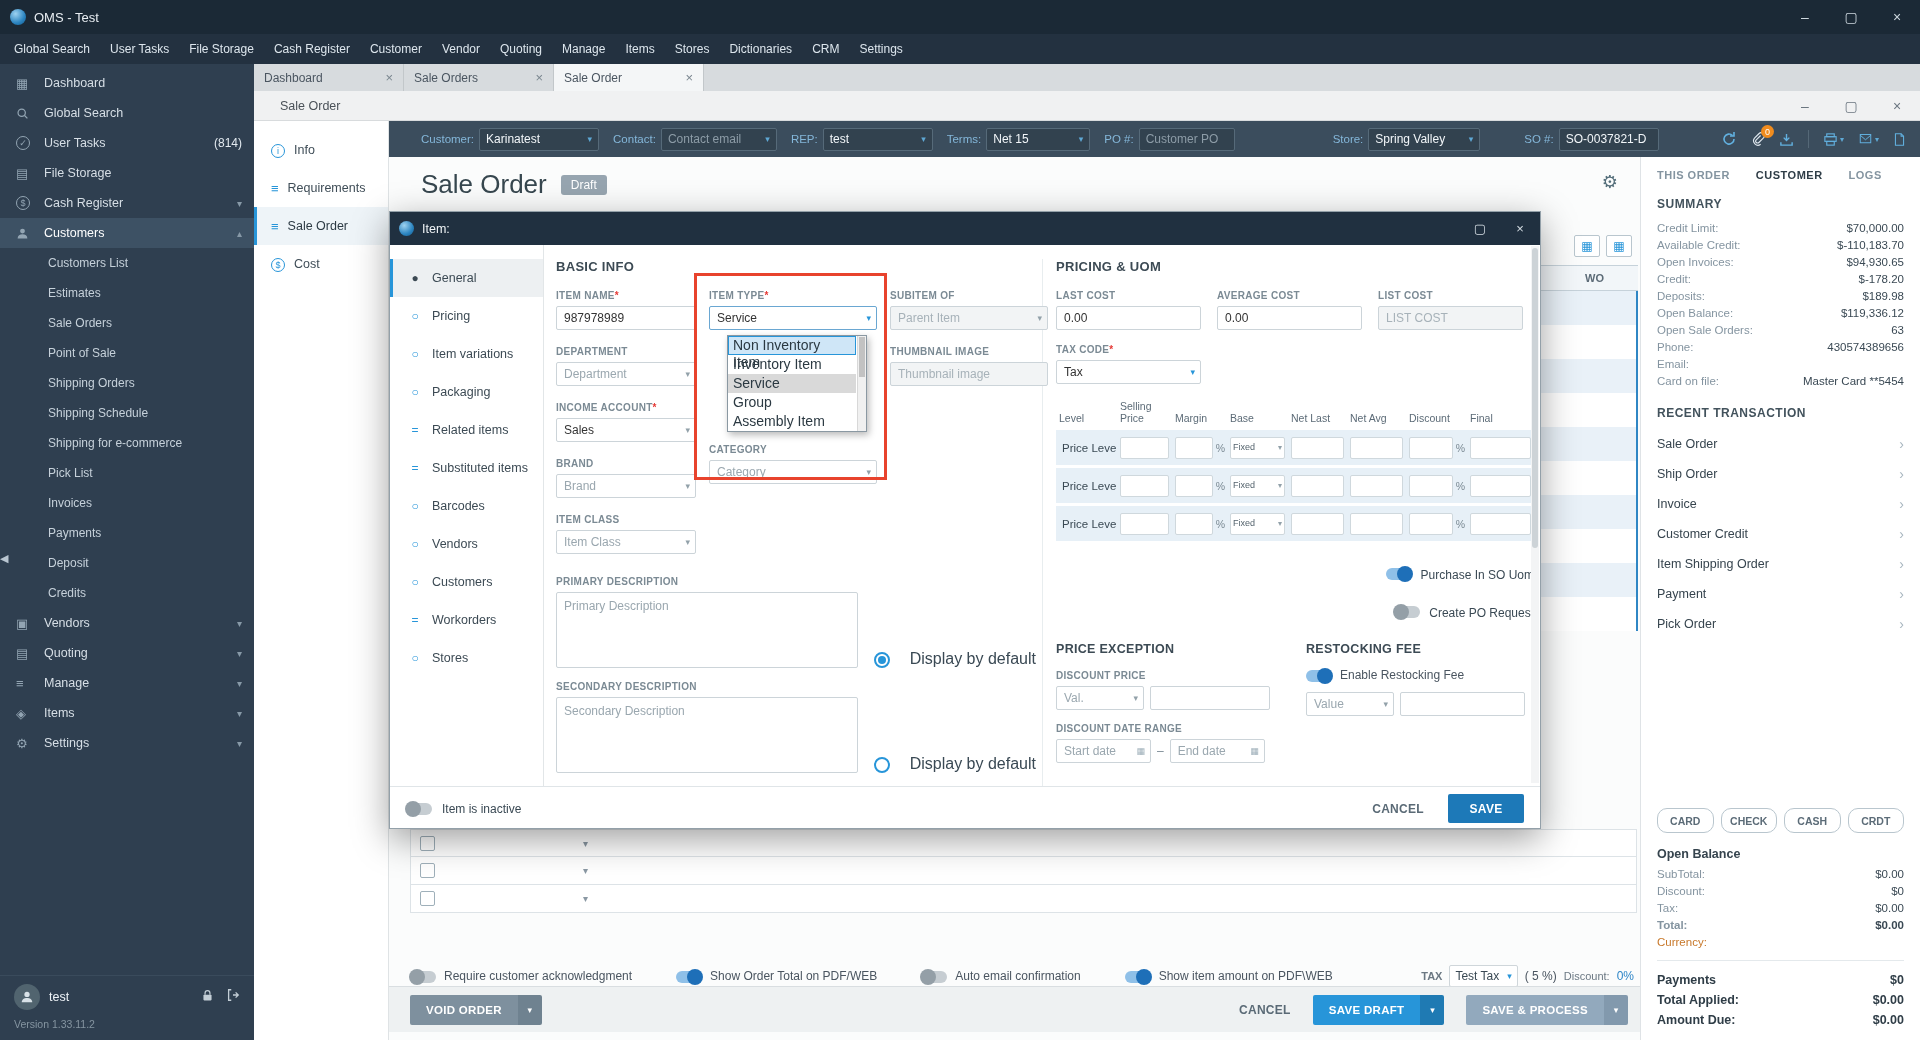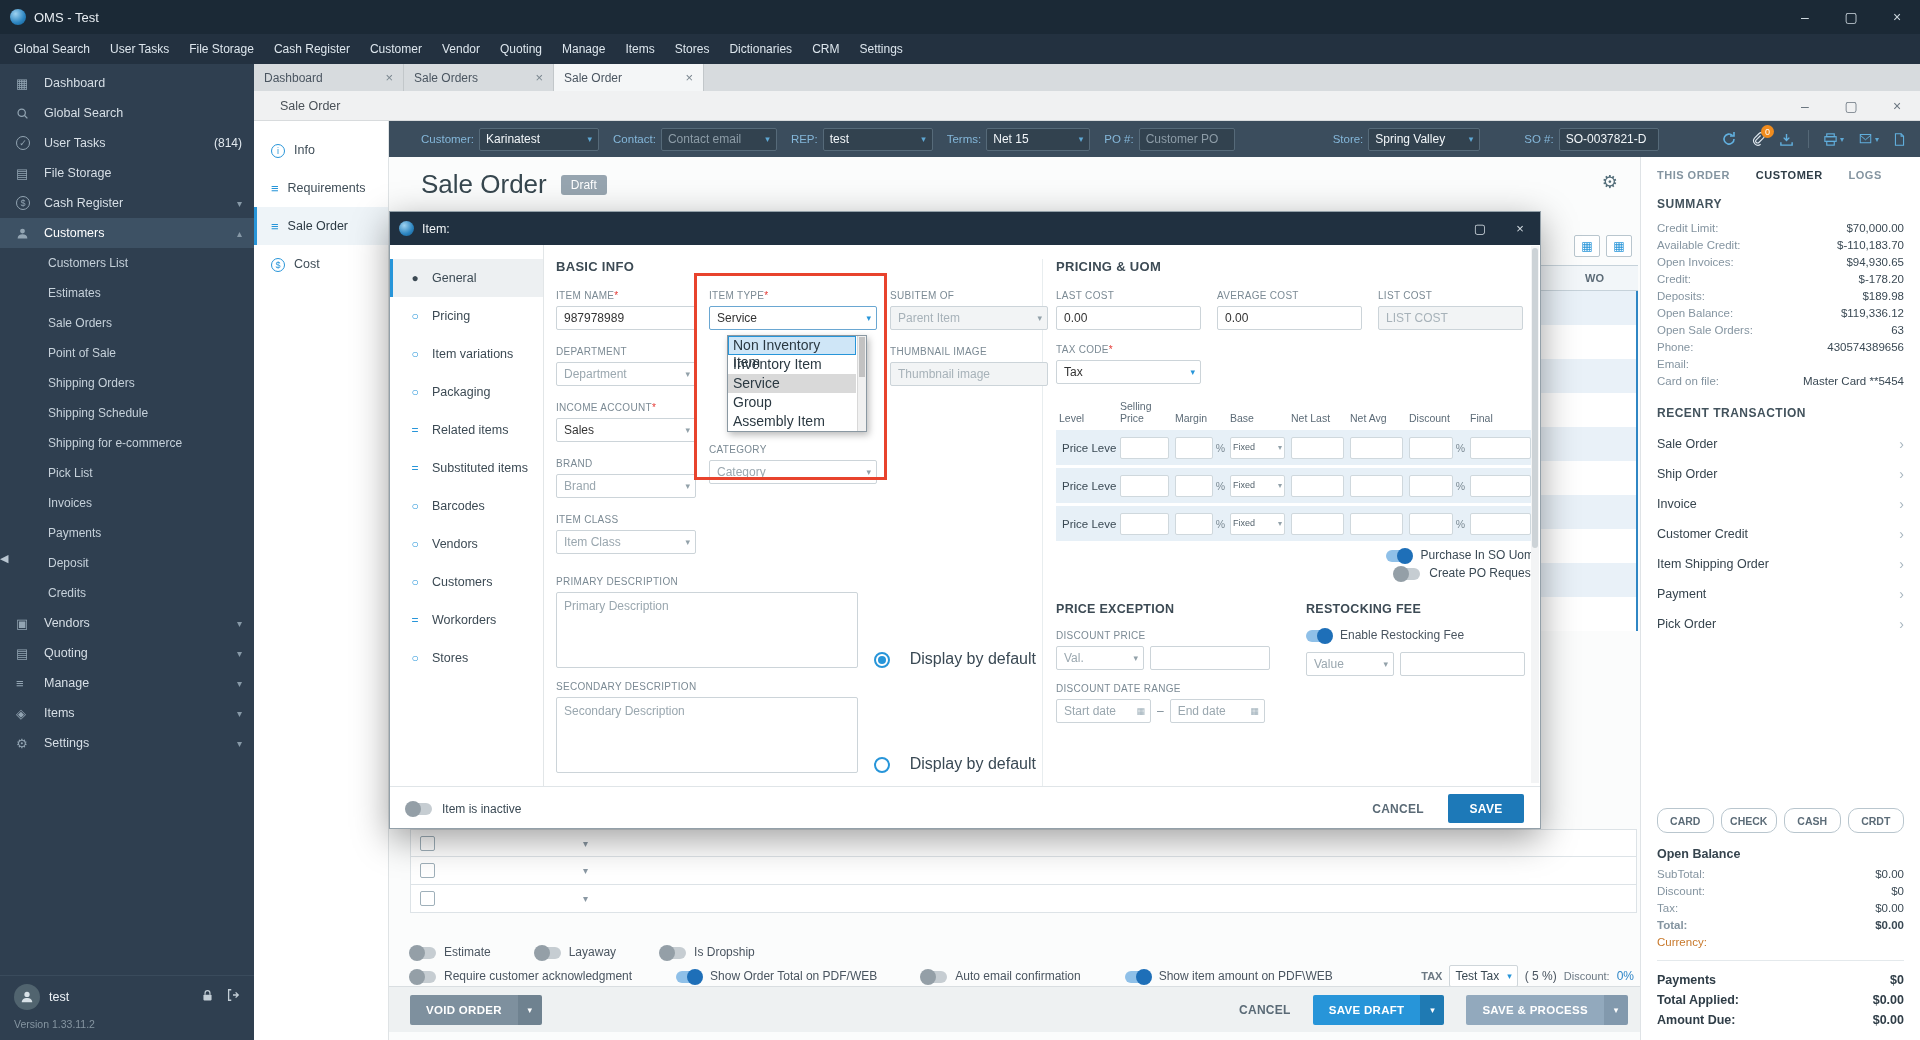--- a/index.html
+++ b/index.html
@@ -129,21 +129,21 @@
 .modal-body{display:flex;height:541px}
 .modal-nav{width:154px;border-right:1px solid #e2e6e8;padding-top:14px;flex:none}
 .mn-item{height:38px;display:flex;align-items:center;gap:10px;padding-left:15px;font-size:12.5px;color:#3c4a54;border-left:3px solid transparent}
 .mn-item .mic{color:#2795d9;width:14px;font-size:12px;text-align:center}
 .mn-item.active{background:#edf0f2;border-left-color:#2795d9}
 .mn-item.active .mic{color:#3c4a54}
 .modal-content{flex:1;display:flex;padding:14px 16px 0 12px;min-width:0}
 .mc-left{width:480px;flex:none}
 .mc-right{flex:1;border-left:1px solid #e8edef;padding-left:13px;margin-left:6px;min-width:0}
 .stitle{font-size:13px;font-weight:bold;color:#3c4a54;letter-spacing:.3px}
-.flabel{font-size:10px;font-weight:normal;color:#7b8a94;letter-spacing:.3px;margin-bottom:5px;white-space:nowrap}
+.flabel{font-size:10px;font-weight:bold;color:#7b8a94;letter-spacing:.3px;margin-bottom:5px;white-space:nowrap}
 .req{color:#e53935}
 .inp,.sel{height:24px;background:#fff;border:1px solid #ccd4d9;border-radius:2px;font-size:12px;color:#333;display:flex;align-items:center;padding:0 7px;position:relative;white-space:nowrap}
 .sel{padding-right:18px}
 .sel .car{position:absolute;right:5px;color:#2795d9;font-size:9px}
 .sel .car.gray{color:#92a1aa}
 .ph2{color:#9aa7af}
 .dis{background:#f2f4f5;color:#a7b2b9}
 .fgroup{margin-bottom:16px}
 .mc-grid{display:flex;gap:13px;margin-top:16px}
 .col1{width:140px;flex:none}.col2{width:168px;flex:none;position:relative}.col3{width:158px;flex:none}
@@ -168,21 +168,21 @@
 .pth-row,.pt-row{display:grid;grid-template-columns:61px 55px 55px 61px 59px 59px 61px 1fr}
 .pth{font-size:10.5px;color:#5c6b77;padding:0 3px 6px 3px;align-self:end}
 .pt-row{background:#e7f0f7;border-bottom:3px solid #fff;height:38px;align-items:center}
 .pt-level{font-size:11.5px;color:#3a4954;padding-left:6px;overflow:hidden;white-space:nowrap}
 .mini{height:22px;background:#fff;border:1px solid #cfd8dd;border-radius:2px;margin:0 3px;flex:1}
 .ptc{display:flex;align-items:center;min-width:0}
 .punit{font-size:10.5px;color:#7b8a94;margin-right:2px}
 .fixcell{font-size:9px;line-height:9px;color:#55646e;word-break:break-all;width:24px}
 .minisel{height:22px;background:#fff;border:1px solid #cfd8dd;border-radius:2px;margin:0 3px;flex:1;display:flex;align-items:center;padding:1px 2px;gap:1px}
 .minisel .car{color:#92a1aa;font-size:8px;margin-left:auto}
-.tglline{display:flex;justify-content:flex-end;align-items:flex-end;gap:9px;font-size:12px;color:#3a4954;margin-top:4px;width:478px}
+.tglline{display:flex;justify-content:flex-end;align-items:flex-start;gap:9px;font-size:12px;color:#3a4954;margin-top:24px;width:478px}
 .pe-row{display:flex;margin-top:22px}
 .pe-left{width:250px;flex:none}
 .pe-controls{display:flex;align-items:center;gap:6px;margin-top:10px}
 .w88{width:88px}.w120{width:120px}.w95{width:95px}.w125{width:125px}
 .dash{color:#7b8a94;font-size:12px}
 .cal{color:#9fb0ba;font-size:9px;position:absolute;right:5px}
 .modal-footer{height:44px;border-top:1px solid #e0e5e8;display:flex;align-items:center;padding:0 16px}
 .mf-left{display:flex;align-items:center;gap:10px;font-size:12px;color:#3a4954}
 .mf-right{margin-left:auto;display:flex;align-items:center;gap:24px}
 .save-btn{width:76px;height:29px;background:#1d79b8;color:#fff;font-size:12px;font-weight:bold;border:none;border-radius:2px;letter-spacing:.3px}
@@ -502,40 +502,20 @@
                 <span class="gcar">▾</span>
               </div>
           </div>
 
           <div class="foot-toggles">
             <div class="ft-row">
               <span class="tgl-group">
                   <span class="tgl off">
                     <span class="knob"></span>
                   </span>
-                  <span>Estimate</span>
-                </span>
-              <span class="tgl-group">
-                  <span class="tgl off">
-                    <span class="knob"></span>
-                  </span>
-                  <span>Layaway</span>
-                </span>
-              <span class="tgl-group">
-                  <span class="tgl off">
-                    <span class="knob"></span>
-                  </span>
-                  <span>Is Dropship</span>
-                </span>
-            </div>
-            <div class="ft-row">
-              <span class="tgl-group">
-                  <span class="tgl off">
-                    <span class="knob"></span>
-                  </span>
                   <span>Require customer acknowledgment</span>
                 </span>
               <span class="tgl-group">
                   <span class="tgl on">
                     <span class="knob"></span>
                   </span>
                   <span>Show Order Total on PDF/WEB</span>
                 </span>
               <span class="tgl-group">
                   <span class="tgl off">

